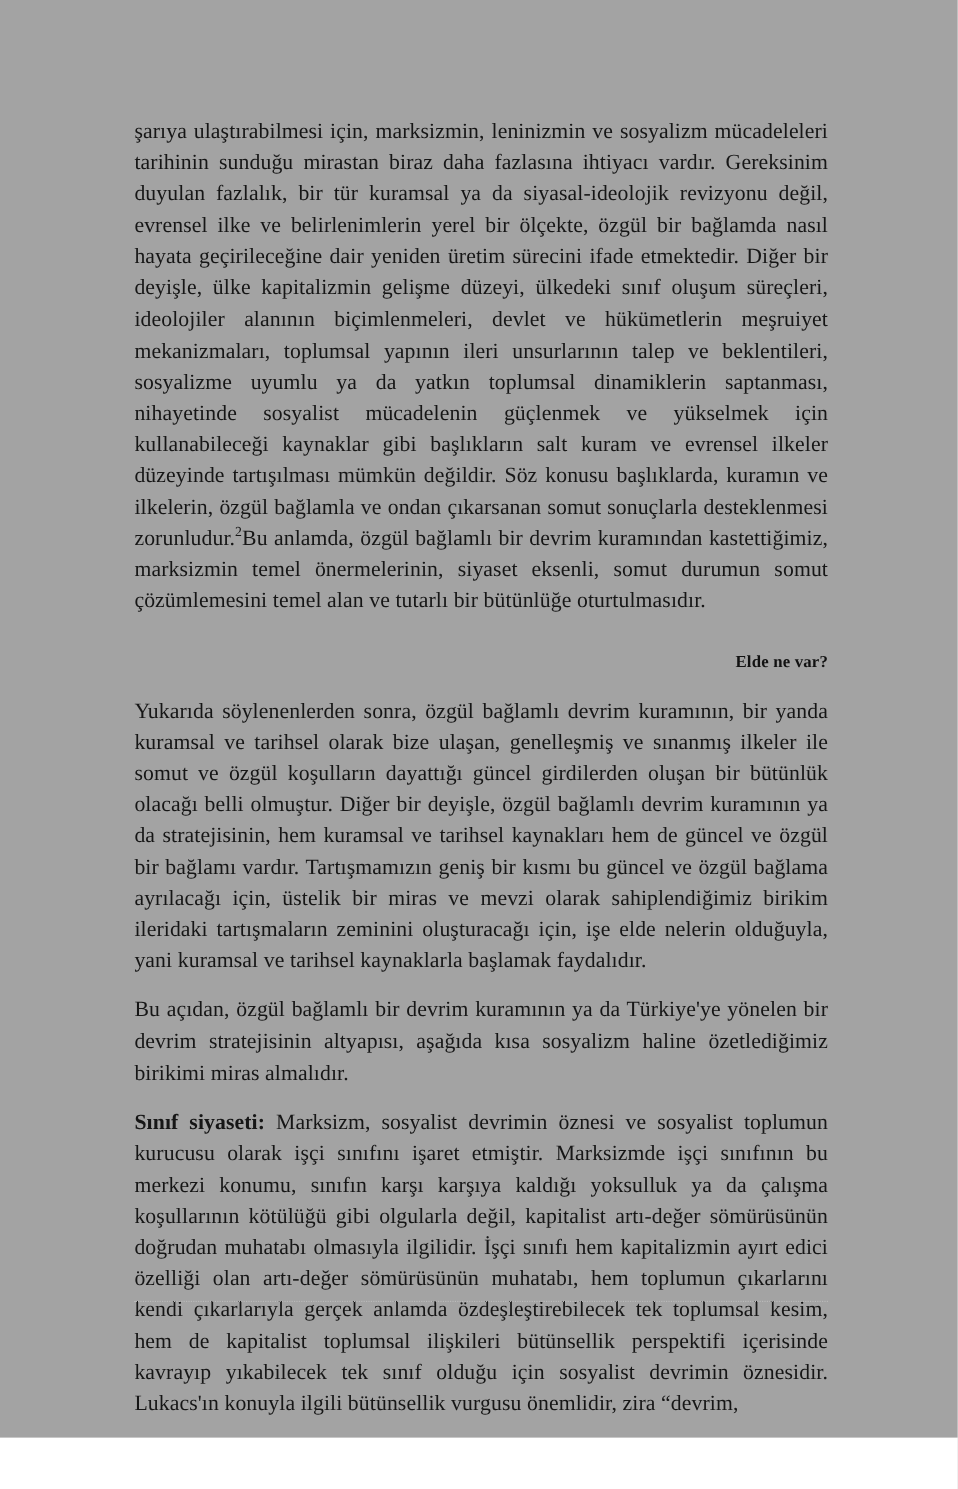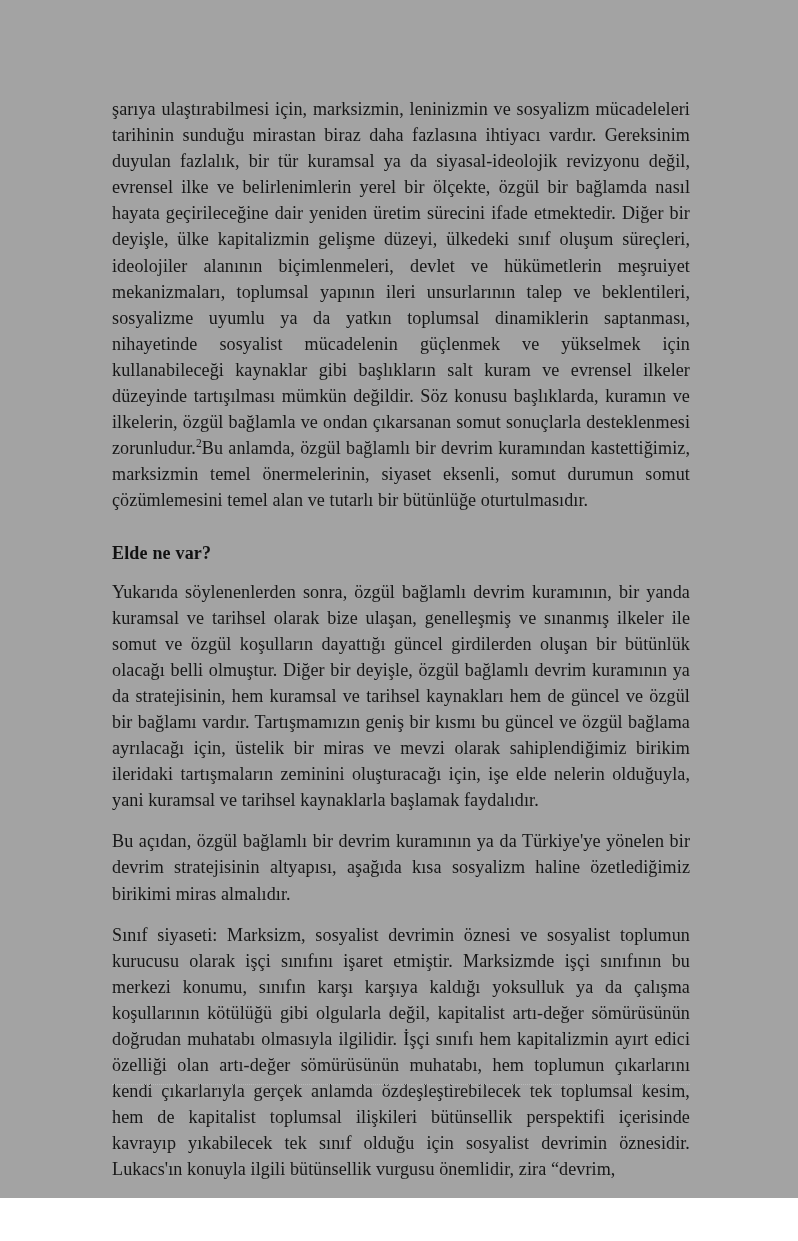--- a/index.html
+++ b/index.html
@@ -42,29 +42,30 @@
   p.body-par.spaced {
     margin-top: 15px;
   }
   .sup-note {
     font-size: 11.5px;
     vertical-align: super;
     line-height: 0;
   }
   h2.section-heading {
     font-family: "Liberation Serif", serif;
-    font-size: 18px;
+    font-size: 14px;
     line-height: 26px;
     font-weight: bold;
     margin: 26px 0 13px 0;
     color: #121212;
     letter-spacing: 0.01em;
+    text-align: right;
   }
   .lead-in {
-    font-weight: normal;
+    font-weight: bold;
   }
   .footnote-area {
     position: absolute;
     left: 112px;
     top: 1084px;
     width: 578px;
   }
   .footnote-rule {
     width: 578px;
     height: 1px;

